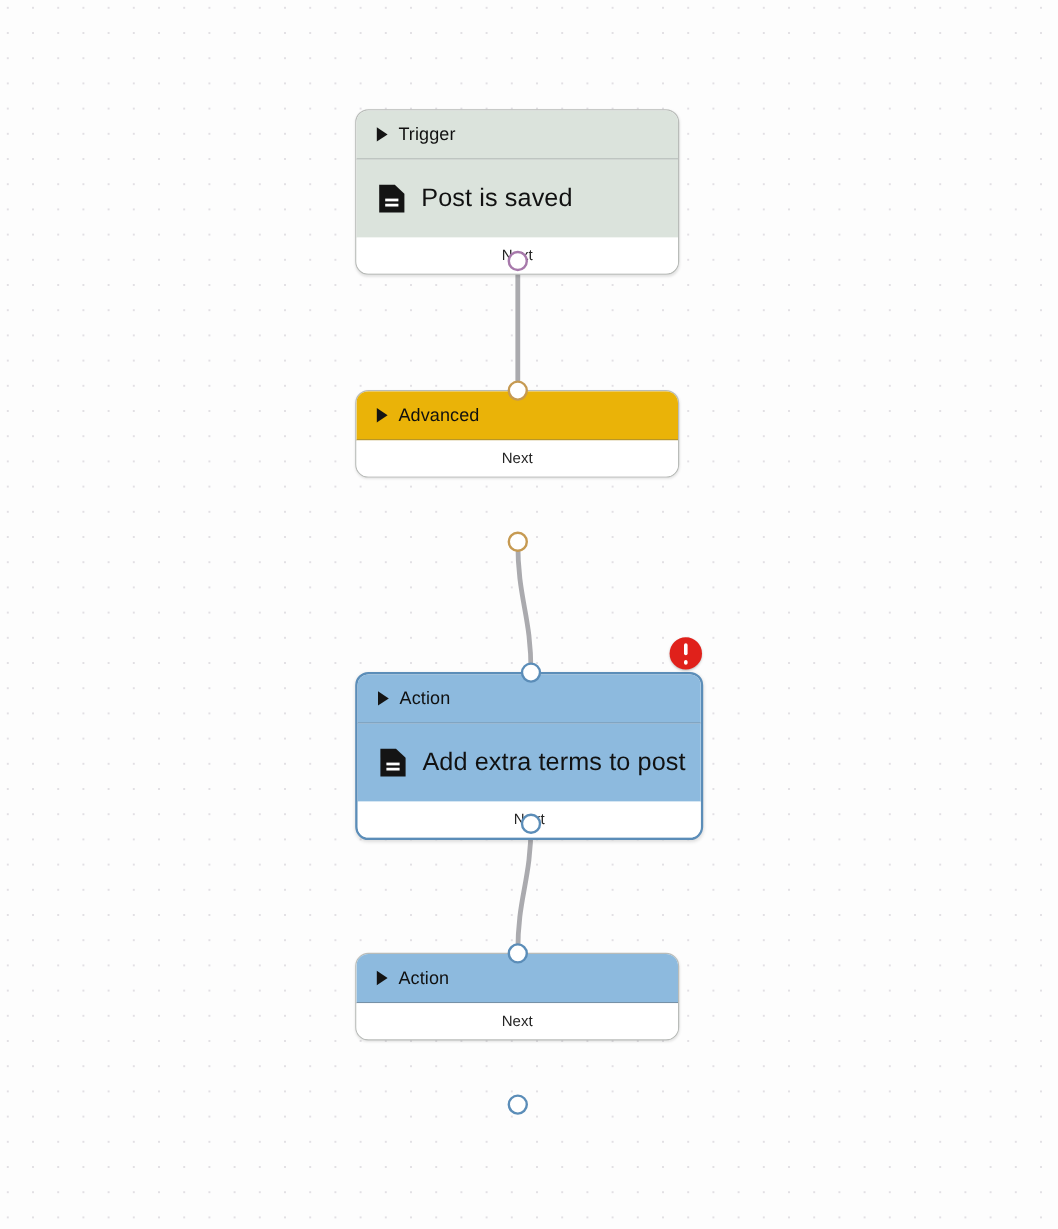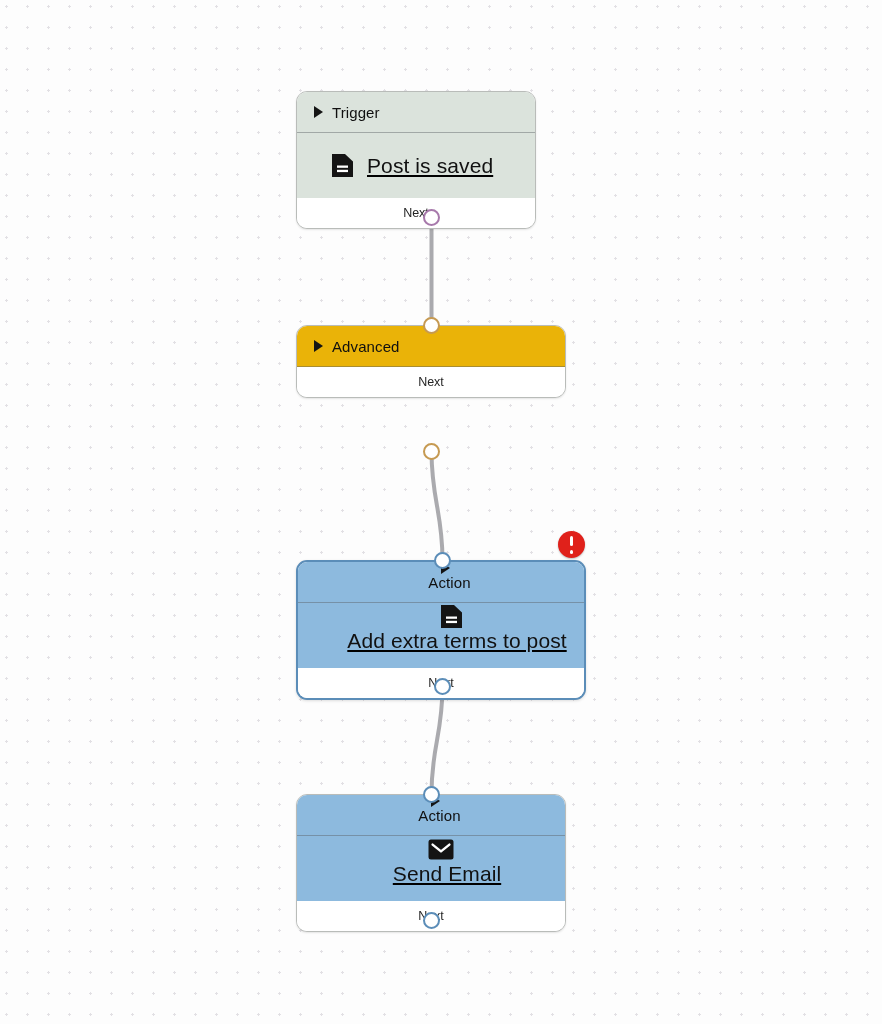--- a/index.html
+++ b/index.html
@@ -72,23 +72,22 @@
   .node-kind {
     font-size: 15px;
     color: #101010;
     letter-spacing: 0.1px;
   }
 
   .node-body {
     display: flex;
     align-items: center;
     height: 65px;
-    padding-left: 32px;
-    box-sizing: border-box;
-    text-decoration: underline;
+    padding-left: 16px;
+    box-sizing: border-box;
   }
   .node-icon {
     width: 26px;
     height: 26px;
     flex: none;
     margin-right: 12px;
     display: flex;
     align-items: center;
     justify-content: center;
   }
@@ -110,21 +109,21 @@
     font-size: 12.5px;
     color: #252525;
   }
 
   
   .theme-trigger .node-header,
   .theme-trigger .node-body { background: #dbe3dc; }
   .theme-advanced .node-header,
   .theme-advanced .node-body { background: #eab308; }
   .theme-action .node-header,
-  .theme-action .node-body { background: #8dbade; flex-direction: column; }
+  .theme-action .node-body { background: #8dbade; }
 
   
   .port {
     position: absolute;
     width: 17px;
     height: 17px;
     border-radius: 50%;
     background: #ffffff;
     box-sizing: border-box;
     border: 2px solid #999;
@@ -168,21 +167,21 @@
 
 <div id="canvas">
 
   <svg id="edges" viewBox="0 0 882 1024" width="882" height="1024">
       <path d="M 431.5 217 L 431.5 325" stroke="#aaaaae" stroke-width="4" fill="none" stroke-linecap="round"></path>
       <path d="M 431.5 451 C 431.5 500, 442.5 512, 442.5 560" stroke="#aaaaae" stroke-width="4" fill="none" stroke-linecap="round"></path>
       <path d="M 442.5 686 C 442.5 735, 431.5 746, 431.5 794" stroke="#aaaaae" stroke-width="4" fill="none" stroke-linecap="round"></path>
     </svg>
 
   <div id="nodes-layer">
-      <div class="node theme-trigger plain" style="left: 296px; top: 91px; width: 240px;">
+      <div class="node theme-trigger plain" style="left: 296px; top: 91px; width: 270px;">
         <div class="node-header">
           <span class="disclosure"></span>
           <span class="node-kind">Trigger</span>
         </div>
         <div class="node-body">
           <span class="node-icon">
             <svg width="23" height="25" viewBox="0 0 23 25">
               <path d="M1 1 h13 l8 7.5 v15.5 h-21 z" fill="#141414"></path>
               <rect x="6" y="12.5" width="11" height="2.3" fill="#ffffff"></rect>
               <rect x="6" y="16.8" width="11" height="2.3" fill="#ffffff"></rect>
@@ -219,29 +218,20 @@
           <span class="node-title">Add extra terms to post</span>
         </div>
         <div class="node-footer">
           <span class="node-footer-label">Next</span>
         </div>
       </div>
       <div class="node theme-action plain" style="left: 296px; top: 794px; width: 270px;">
         <div class="node-header">
           <span class="disclosure"></span>
           <span class="node-kind">Action</span>
-        </div>
-        <div class="node-body">
-          <span class="node-icon">
-            <svg width="26" height="21" viewBox="0 0 26 21">
-              <rect x="0.5" y="0.5" width="25" height="20" rx="2.5" fill="#141414"></rect>
-              <path d="M4.6 5.6 L13 12.4 L21.4 5.6" fill="none" stroke="#ffffff" stroke-width="2.4" stroke-linecap="round" stroke-linejoin="round"></path>
-            </svg>
-          </span>
-          <span class="node-title">Send Email</span>
         </div>
         <div class="node-footer">
           <span class="node-footer-label">Next</span>
         </div>
       </div>
       <div class="port port-trigger" style="left: 423px; top: 209px;"></div>
       <div class="port port-advanced" style="left: 423px; top: 317px;"></div>
       <div class="port port-advanced" style="left: 423px; top: 443px;"></div>
       <div class="port port-action" style="left: 434px; top: 552px;"></div>
       <div class="port port-action" style="left: 434px; top: 678px;"></div>

